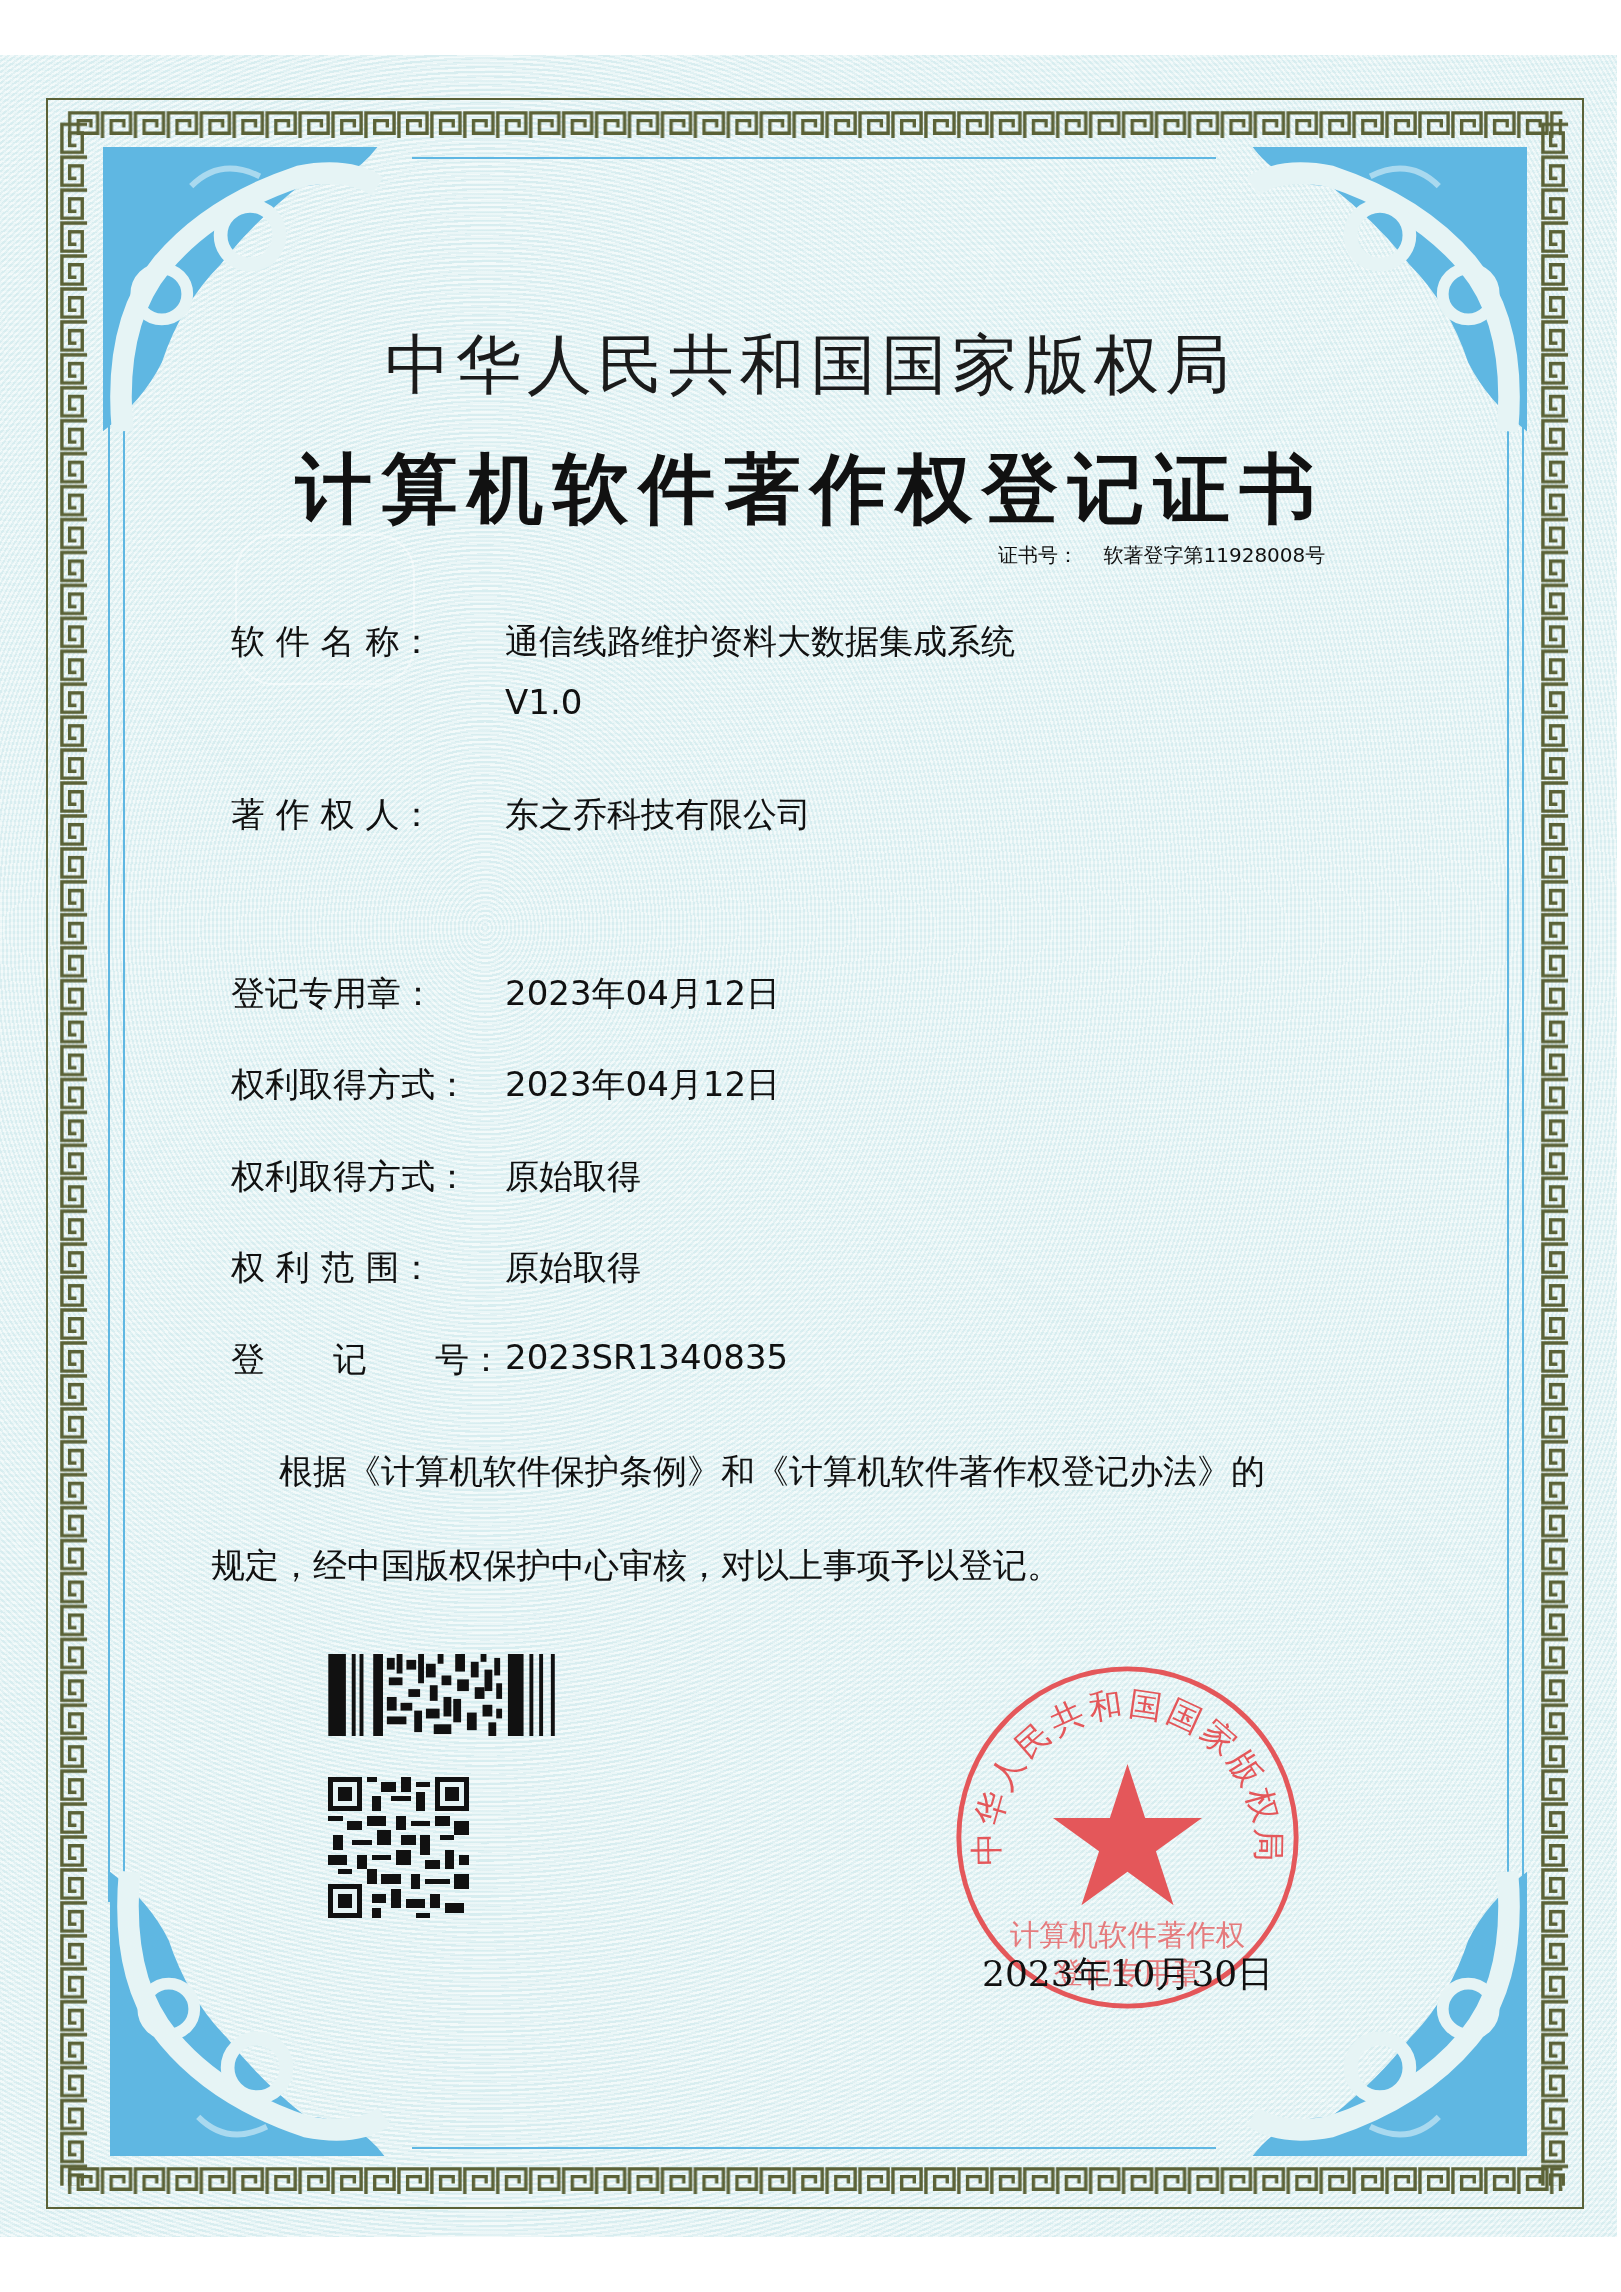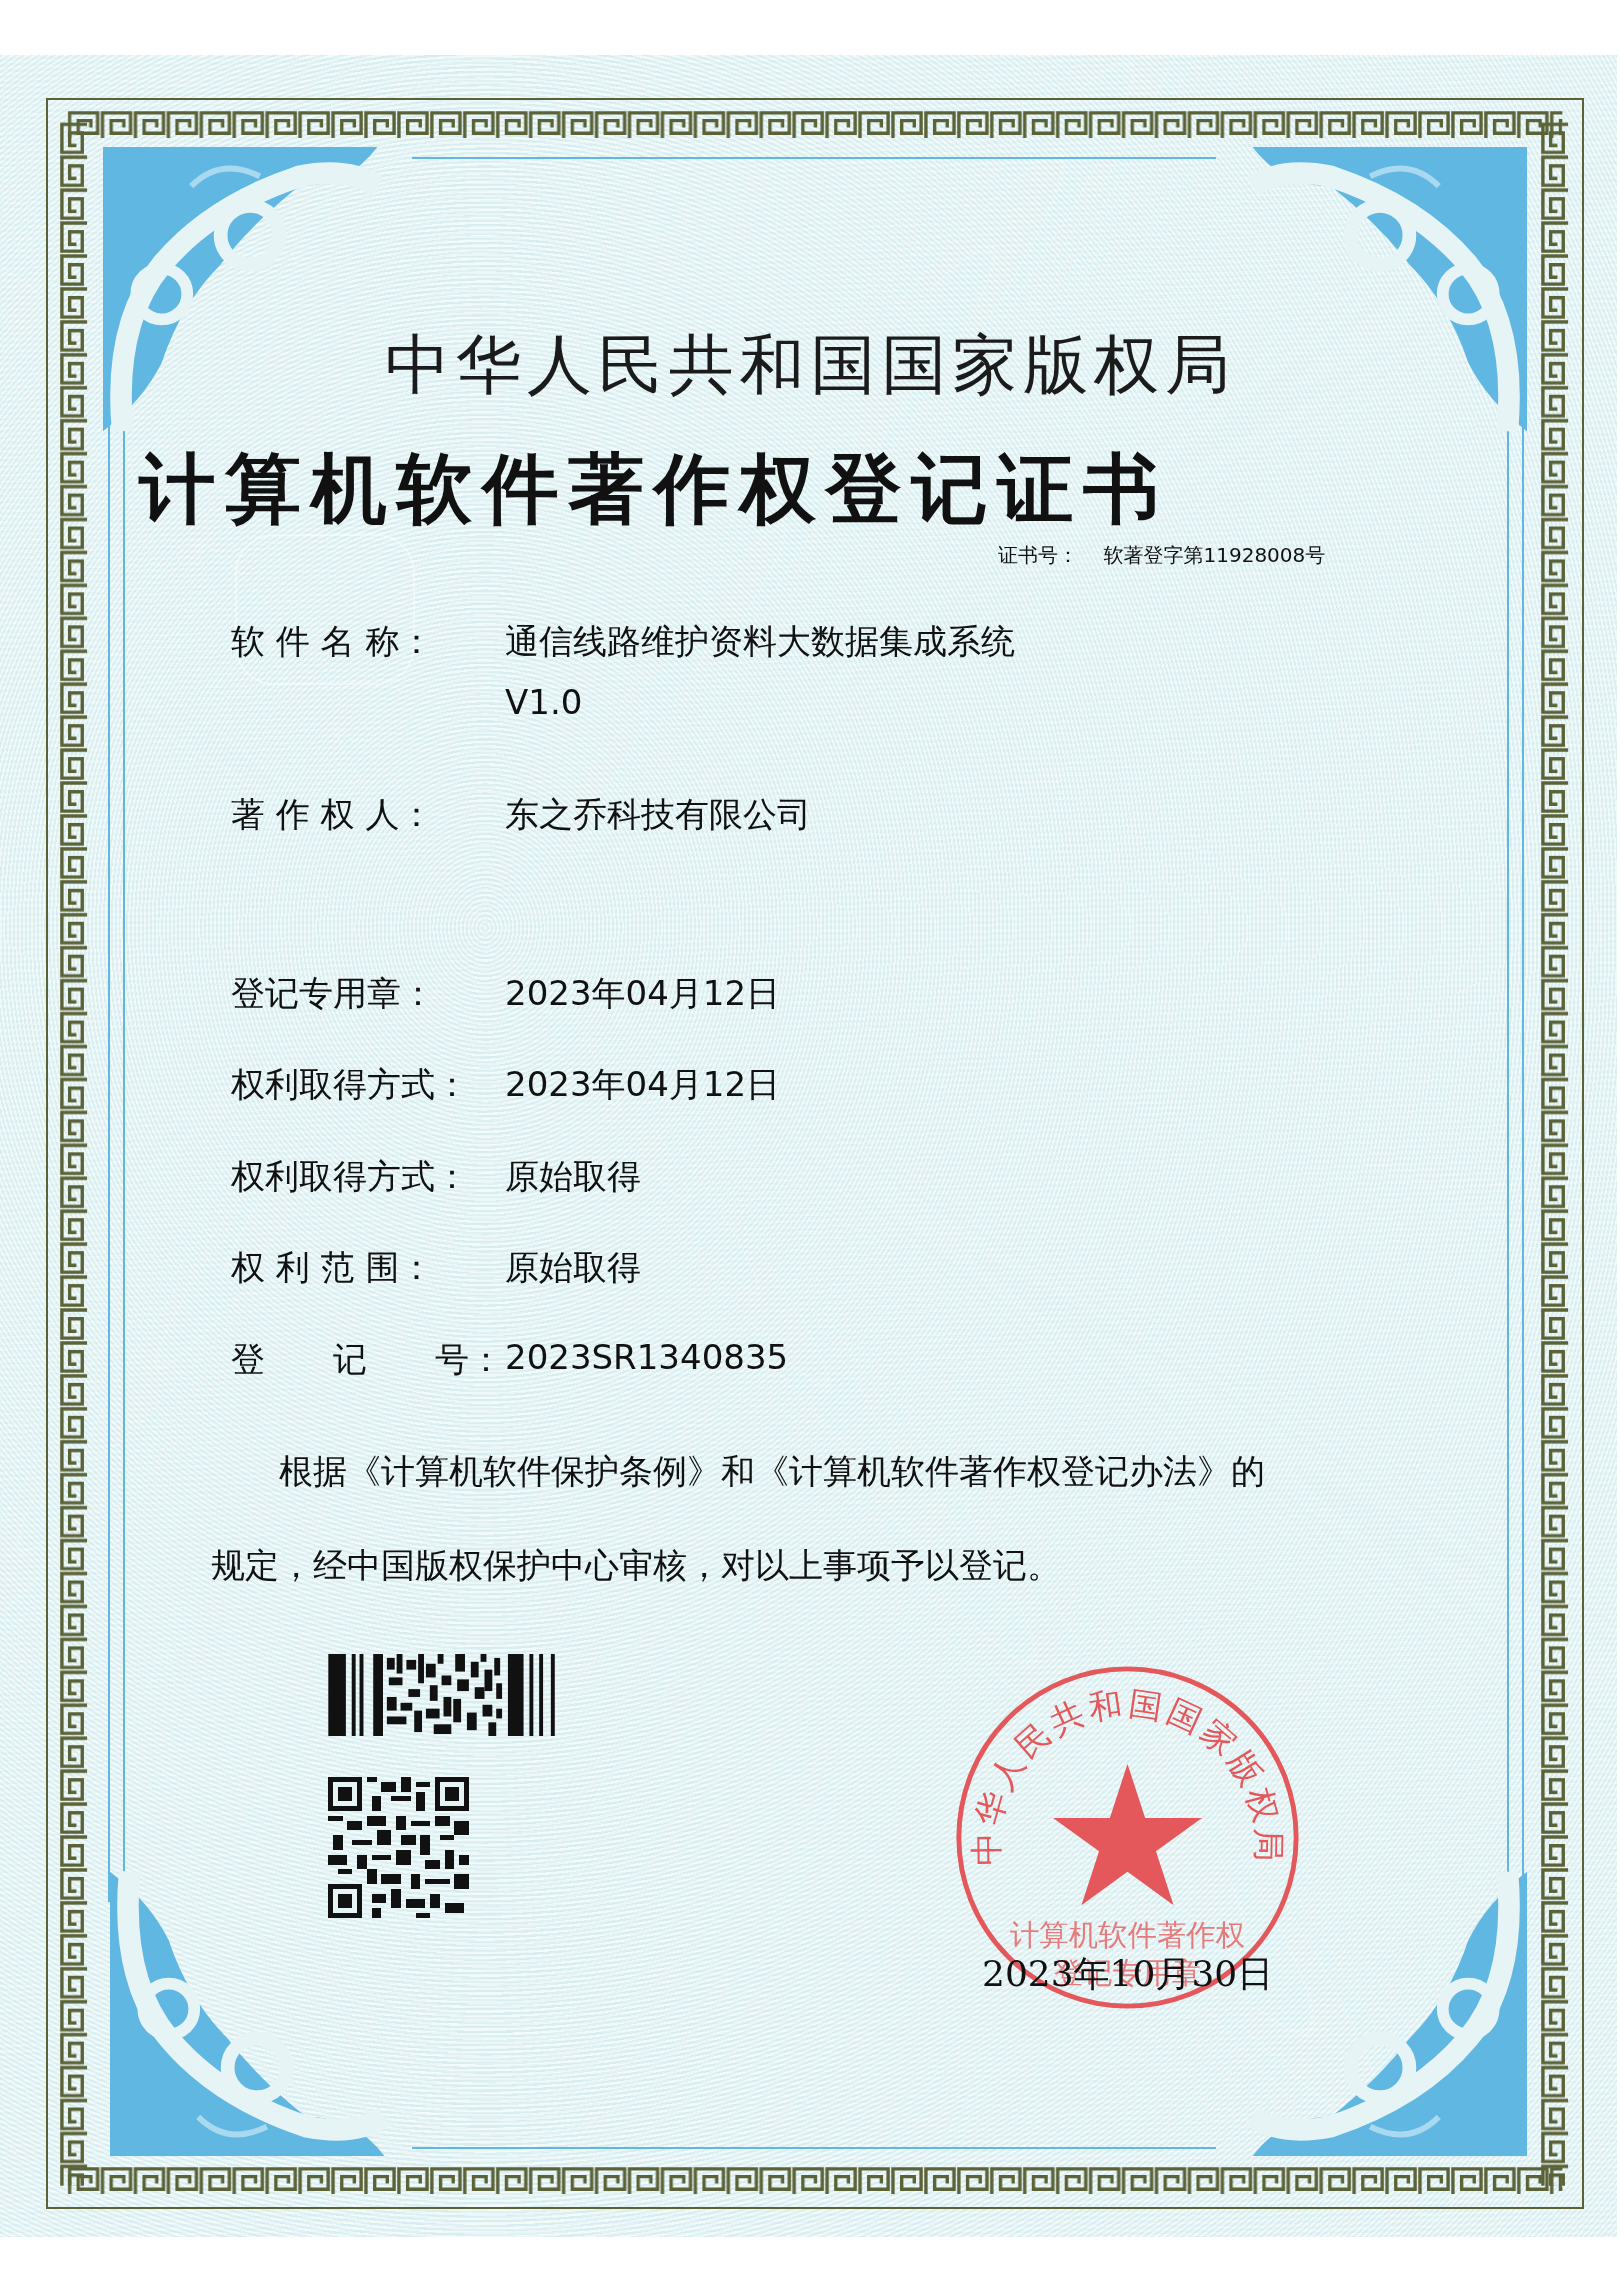--- a/index.html
+++ b/index.html
@@ -24,21 +24,21 @@
   .key-bottom { left: 59px; top: 2166px; width: 1512px; height: 31px; }
   .key-left { left: 59px; top: 110px; width: 31px; height: 2088px; }
   .key-right { left: 1540px; top: 110px; width: 31px; height: 2088px; }
   .blue-line { position: absolute; background: #5fb7e2; }
   .ornament { position: absolute; width: 294px; height: 294px; }
   .title-1 {
     position: absolute; left: 0; width: 1621px; top: 321px; text-align: center;
     font-family: "DejaVu Sans", "Liberation Sans", sans-serif; font-size: 65px; letter-spacing: 5.9px; color: #1b1b1b;
   }
   .title-2 {
-    position: absolute; left: 12px; width: 1284px; top: 439px; text-align: center;
+    position: absolute; left: 0; width: 1621px; top: 439px; text-align: center;
     font-family: Liberation Mono, monospace; font-weight: bold; font-size: 76px; letter-spacing: 9.8px; color: #111;
   }
   .cert-no {
     position: absolute; left: 998px; top: 542px; font-size: 20px; color: #111;
     font-family: "DejaVu Sans", "Liberation Sans", sans-serif;
   }
   .cert-no span + span { margin-left: 25.5px; }
   .field { position: absolute; left: 211px; font-size: 34px; font-family: "DejaVu Sans", "Liberation Sans", sans-serif; }
   .field .label { display: inline-block; width: 284px; padding-left: 20px; }
   .field .value { position: absolute; left: 294px; top: 0; white-space: nowrap; }

